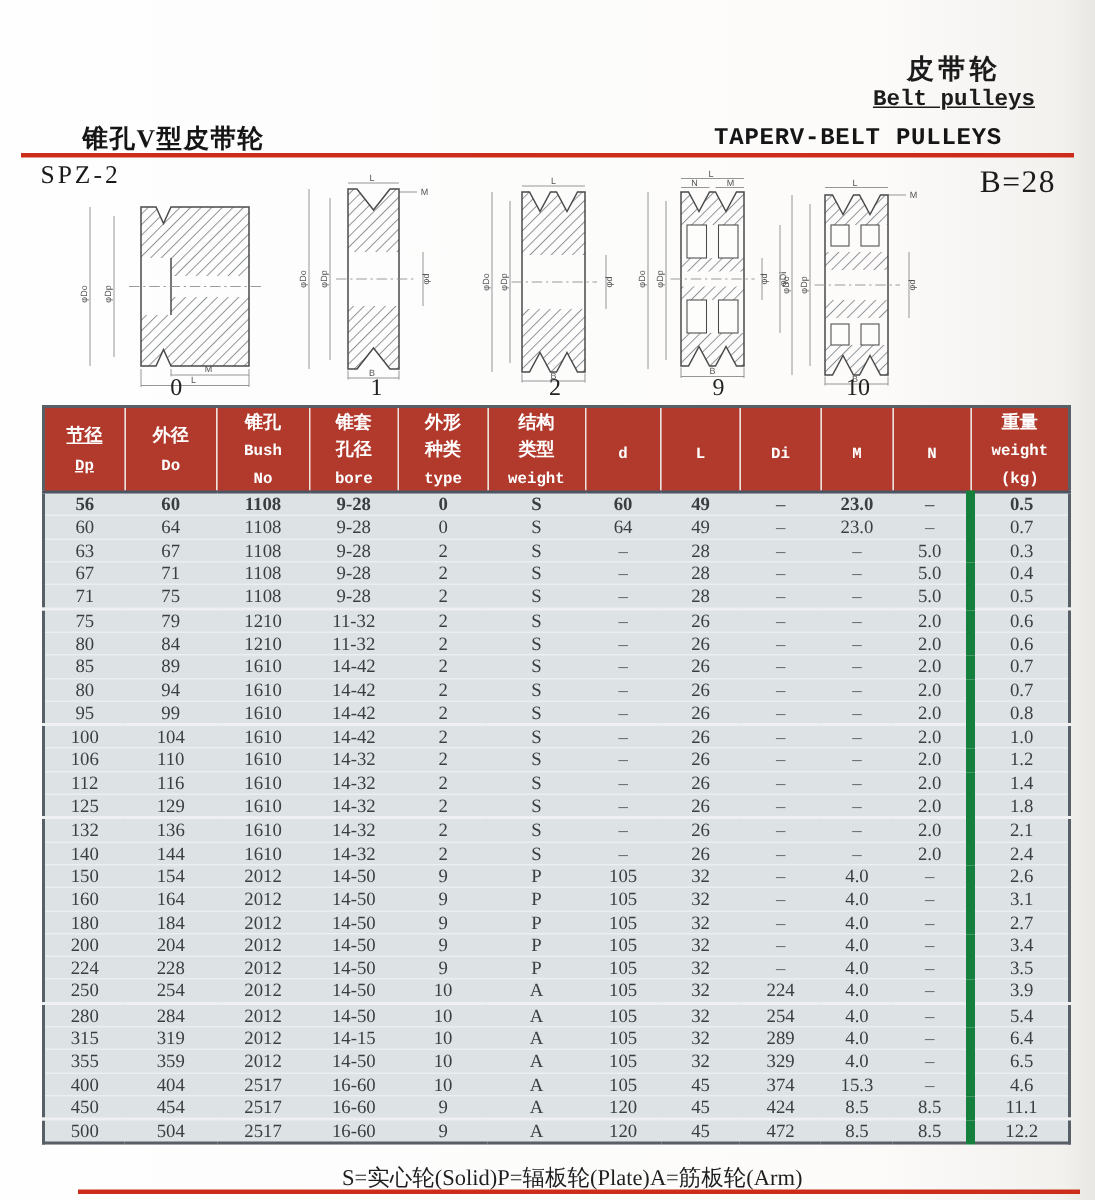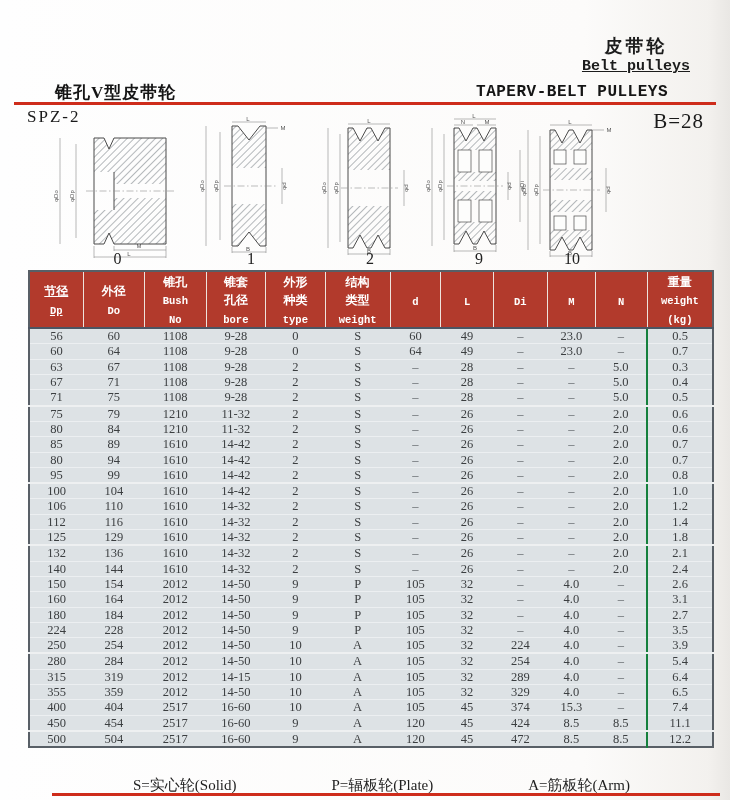--- a/index.html
+++ b/index.html
@@ -31,27 +31,27 @@
   
   table.spec{position:absolute;top:270px;left:28px;width:686px;border-collapse:collapse;table-layout:fixed;border:2px solid #585f66;background:#dde2e5;}
   col.c1{width:7.9%}col.c2{width:9.0%}col.c3{width:9.0%}col.c4{width:8.7%}col.c5{width:8.7%}col.c6{width:9.5%}
   col.c7{width:7.4%}col.c8{width:7.7%}col.c9{width:7.9%}col.c10{width:7.0%}col.c11{width:7.6%}col.c12{width:9.6%}
   thead th{background:#b23a2c;color:#fff;height:47px;vertical-align:middle;padding:0 1px;line-height:1.15;border-left:1px solid #eee3dd;border-bottom:2px solid #4c5563;font-weight:bold;}
   thead th:first-child{border-left:none;text-decoration:underline;}
   thead th .cn{font-size:12px;font-family:"Liberation Serif",serif;}
   thead th .en{font-size:10.5px;font-family:"Liberation Mono","DejaVu Sans Mono",monospace;}
   thead th.big{font-size:17px;font-family:"Liberation Serif",serif;}
   tbody td{height:14.3px;line-height:14.3px;padding:0;text-align:center;font-size:12.5px;color:#3b3e40;border-top:1px solid rgba(255,255,255,.45);}
-  tbody tr:first-child td{border-top:none;}
+  tbody tr:first-child td{border-top:none;font-weight:bold;}
   tbody tr.group-end td{border-bottom:2px solid #eef0f1;}
-  tbody td:nth-child(12){border-left:2px solid #15803d;}
+  tbody td:nth-child(12){border-left:6px solid #15803d;}
   tbody td.dash{color:#5a5f63;}
 
   
-  .legend{position:absolute;top:776px;left:28px;width:644px;display:flex;justify-content:space-between;padding:0;box-sizing:border-box;padding-left:105px;padding-right:42px;font-size:15px;color:#1e1e1e;gap:37px;}
+  .legend{position:absolute;top:776px;left:28px;width:644px;display:flex;justify-content:center;padding:0;box-sizing:border-box;padding-left:105px;padding-right:42px;font-size:15px;color:#1e1e1e;}
   .redline-bottom{position:absolute;top:793px;left:52px;width:668px;height:3px;background:#ce2c1b;}
 </style>
 </head>
 <body>
 
 <div class="page">
 
   
   <svg width="0" height="0">
     <defs>
@@ -503,20 +503,34 @@
           <td>9</td>
           <td>P</td>
           <td>105</td>
           <td>32</td>
           <td class="dash">–</td>
           <td>4.0</td>
           <td class="dash">–</td>
           <td>2.7</td>
         </tr>
         <tr>
+          <td>200</td>
+          <td>204</td>
+          <td>2012</td>
+          <td>14-50</td>
+          <td>9</td>
+          <td>P</td>
+          <td>105</td>
+          <td>32</td>
+          <td class="dash">–</td>
+          <td>4.0</td>
+          <td class="dash">–</td>
+          <td>3.4</td>
+        </tr>
+        <tr>
           <td>224</td>
           <td>228</td>
           <td>2012</td>
           <td>14-50</td>
           <td>9</td>
           <td>P</td>
           <td>105</td>
           <td>32</td>
           <td class="dash">–</td>
           <td>4.0</td>
@@ -584,21 +598,21 @@
           <td>404</td>
           <td>2517</td>
           <td>16-60</td>
           <td>10</td>
           <td>A</td>
           <td>105</td>
           <td>45</td>
           <td>374</td>
           <td>15.3</td>
           <td class="dash">–</td>
-          <td>7.4</td>
+          <td>4.6</td>
         </tr>
         <tr class="group-end">
           <td>450</td>
           <td>454</td>
           <td>2517</td>
           <td>16-60</td>
           <td>9</td>
           <td>A</td>
           <td>120</td>
           <td>45</td>

